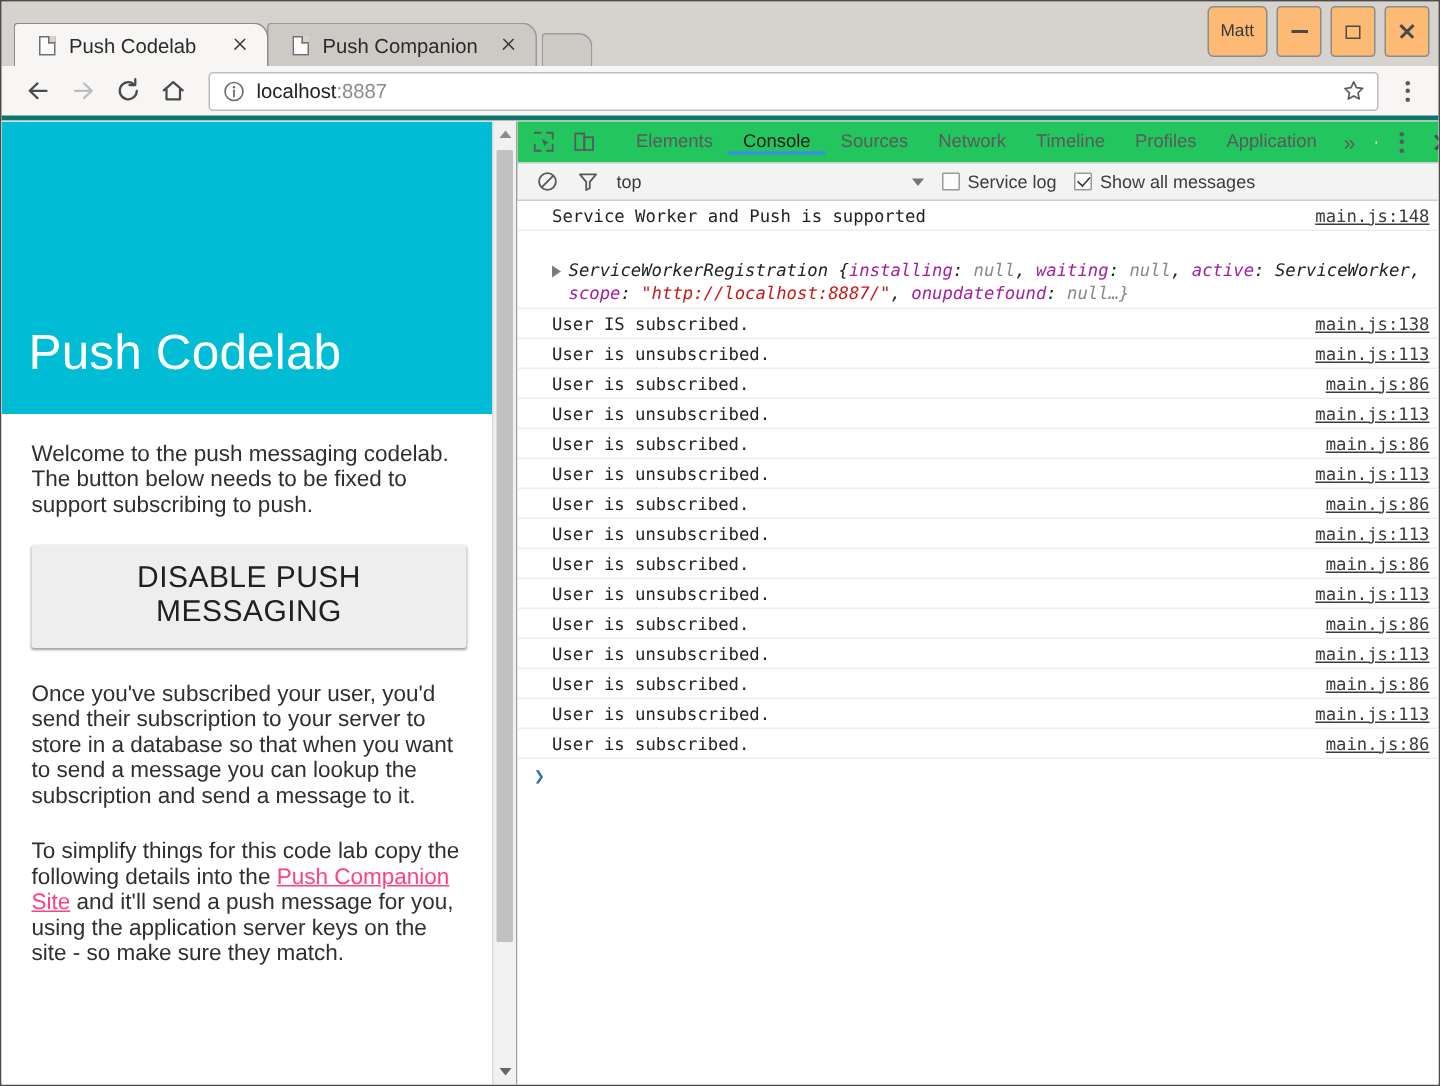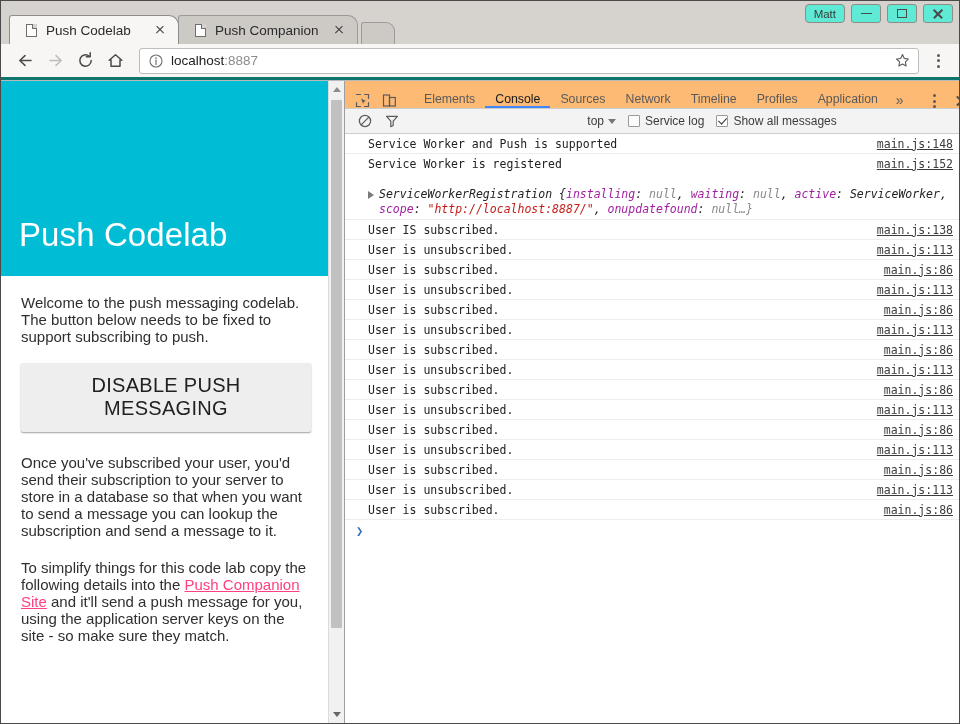--- a/index.html
+++ b/index.html
@@ -97,24 +97,24 @@
     cursor: pointer;
   }
 
   
   #wincontrols {
     position: absolute;
     top: 3px; right: 6px;
     display: flex; align-items: center; gap: 6px;
   }
   .winbtn {
-    width: 30px; height: 19px;
+    width: 30px; height: 34px;
     border: 1px solid #8f8b87;
     border-radius: 3px;
-    background: #5eead4;
+    background: #fdba74;
     display: flex; align-items: center; justify-content: center;
     font-size: 11px; color: #4a4a4a;
     cursor: pointer;
     position: relative;
   }
   #userbtn {
     width: auto; padding: 0 8px;
     font-size: 11.5px; color: #3a3a3a;
     border-radius: 4px;
   }
@@ -268,23 +268,23 @@
   
   #devtools {
     flex: 1 1 auto;
     display: flex; flex-direction: column;
     background: #ffffff;
     min-width: 0; min-height: 0;
   }
   #dt-tabbar {
     height: 28px;
     flex: 0 0 auto;
-    background: #fdba74;
+    background: #22c55e;
     border-bottom: 1px solid #cdcdcd;
-    display: flex; align-items: flex-end;
+    display: flex; align-items: center;
     padding-left: 4px;
   }
   .dt-icon-btn {
     width: 27px;
     display: flex; align-items: center; justify-content: center;
     cursor: pointer; flex: 0 0 auto;
   }
   .dt-sep {
     width: 1px; background: #d0d0d0;
     margin: 6px 5px; flex: 0 0 auto;
@@ -330,21 +330,20 @@
   
   #dt-filterbar {
     height: 25px;
     flex: 0 0 auto;
     background: #f3f3f3;
     border-bottom: 1px solid #cdcdcd;
     display: flex; align-items: center;
     padding-left: 6px;
     font-size: 12px;
     color: #3c3c3c;
-    text-align: right;
   }
   #ctx-select {
     display: flex; align-items: center;
     margin-left: 6px; gap: 4px;
     cursor: pointer;
     width: 205px;
   }
   #ctx-select .ctx-label { flex: 1 1 auto; }
   #ctx-select .caret {
     width: 0; height: 0;
@@ -599,24 +598,20 @@
       </div>
 
       <div id="console-area">
 
         <div class="log-row">
           <span class="log-msg">Service Worker and Push is supported</span>
           <span class="log-src">main.js:148</span>
         </div>
 
         <div class="log-row grouped">
-          <div class="log-head">
-            <span class="log-msg">Service Worker is registered</span>
-            <span class="log-src">main.js:152</span>
-          </div>
           <div class="obj-line">
             <span class="obj-tri"></span>
             <span class="obj-text"><span class="ctor">ServiceWorkerRegistration </span><span id="obj-parts"><span class="objv">{</span><span class="prop">installing</span><span class="objv">: </span><span class="nullv">null</span><span class="objv">, </span><span class="prop">waiting</span><span class="objv">: </span><span class="nullv">null</span><span class="objv">, </span><span class="prop">active</span><span class="objv">: </span><span class="objv">ServiceWorker</span><span class="objv">, </span><span class="prop">scope</span><span class="objv">: </span><span class="strv">"http://localhost:8887/"</span><span class="objv">, </span><span class="prop">onupdatefound</span><span class="objv">: </span><span class="nullv">null…}</span></span></span>
           </div>
         </div>
 
         <div id="log-rest">
             <div class="log-row">
               <span class="log-msg">User IS subscribed.</span>
               <span class="log-src">main.js:138</span>

